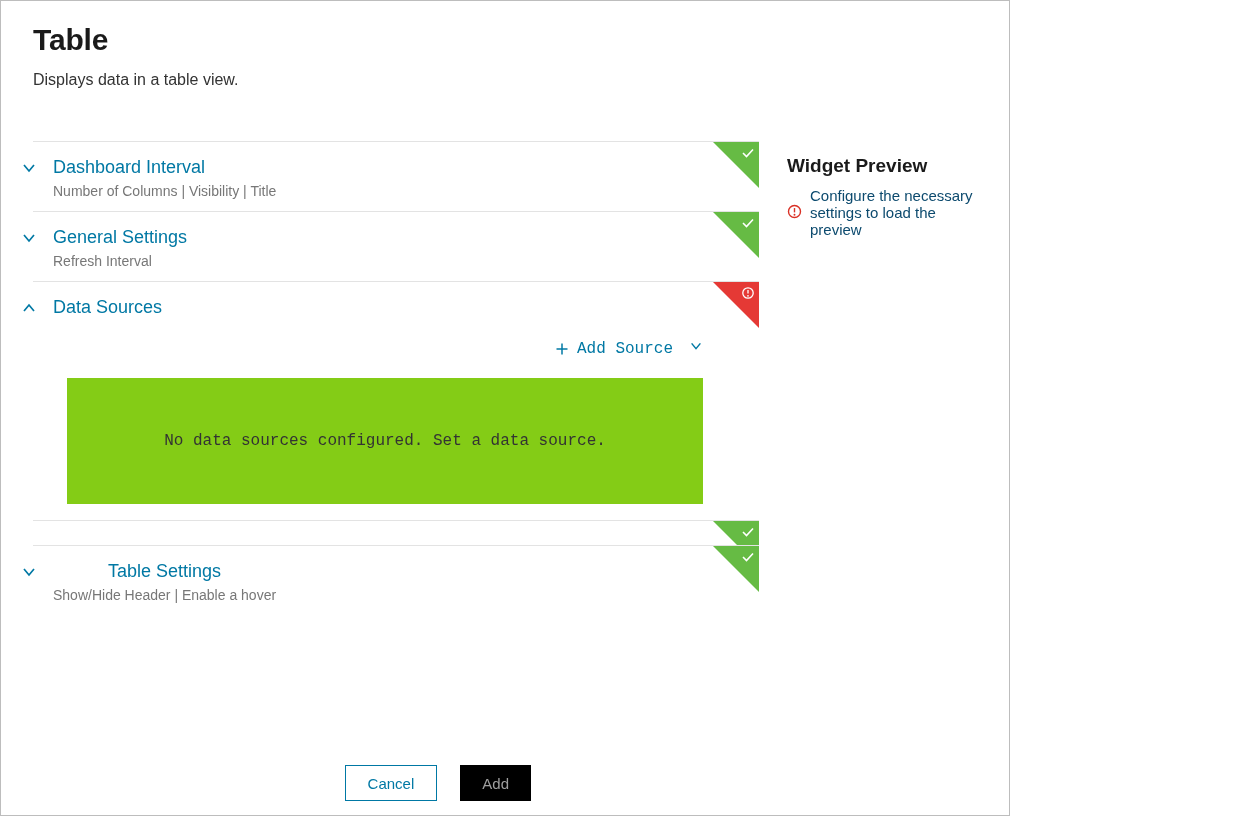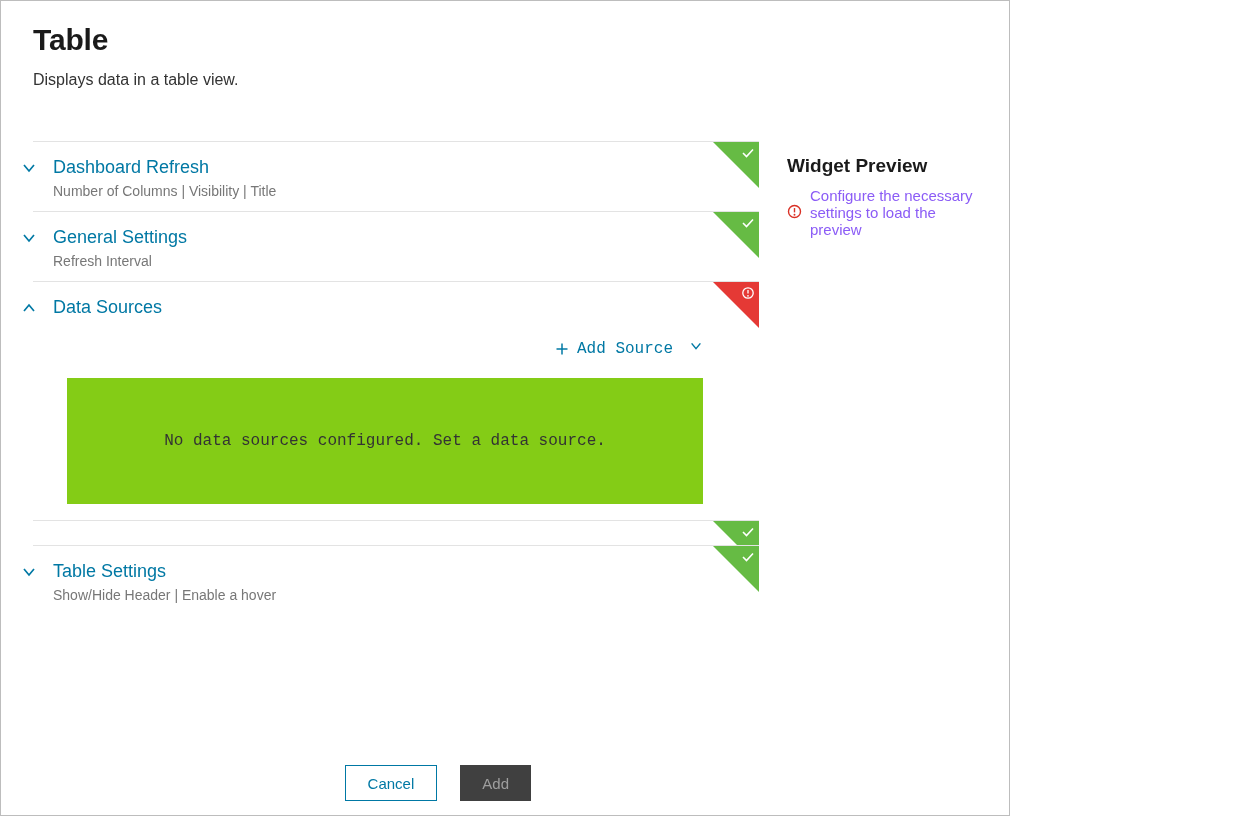--- a/index.html
+++ b/index.html
@@ -114,21 +114,21 @@
   .preview-title {
     font-size: 19px;
     font-weight: 700;
     color: #1a1a1a;
     margin: 0 0 10px 0;
   }
   .preview-warning {
     display: flex;
     align-items: center;
     gap: 8px;
-    color: #8b5cf6;
+    color: #0c4a6e;
     font-size: 15px;
   }
   .preview-warning svg { flex-shrink: 0; }
   .footer {
     position: absolute;
     bottom: 14px;
     right: 478px;
     display: flex;
     gap: 23px;
   }
@@ -138,21 +138,21 @@
     font-size: 15px;
     border: none;
     cursor: pointer;
   }
   .btn-cancel {
     background: #fff;
     border: 1px solid #0078a4;
     color: #0078a4;
   }
   .btn-add {
-    background: #404040;
+    background: #000000;
     color: #9e9e9e;
     cursor: default;
   }
   .divider-after { border-bottom: 1px solid #e3e3e3; }
 </style>
 </head>
 <body>
 
 <div class="window">
   <div class="content">
@@ -162,21 +162,21 @@
       <p class="page-description">Displays data in a table view.</p>
 
       <div class="section">
         <div class="section-header">
           <span class="chevron">
             <svg width="16" height="16" viewBox="0 0 16 16">
                 <path d="M3 5 L8 11 L13 5" fill="none" stroke="#0078a4" stroke-width="1.7"></path>
               </svg>
           </span>
           <div class="section-titles">
-            <span class="section-title">Dashboard Refresh</span>
+            <span class="section-title">Dashboard Interval</span>
             <span class="section-subtitle">Number of Columns | Visibility | Title</span>
           </div>
         </div>
         <div class="corner-badge ok">
           <span class="badge-icon">
             <svg width="14" height="14" viewBox="0 0 14 14">
                 <path d="M2 7 L5.5 10.5 L12 3.5" fill="none" stroke="#fff" stroke-width="1.6"></path>
               </svg>
           </span>
         </div>
@@ -247,21 +247,21 @@
       <div class="section">
         <div class="corner-badge ok">
           <span class="badge-icon">
             <svg width="14" height="14" viewBox="0 0 14 14">
                 <path d="M2 7 L5.5 10.5 L12 3.5" fill="none" stroke="#fff" stroke-width="1.6"></path>
               </svg>
           </span>
         </div>
       </div>
 
-      <div class="section divider-after" style="border-bottom:none;">
+      <div class="section divider-after" style="border-bottom:none;text-align:center;">
         <div class="section-header">
           <span class="chevron">
             <svg width="16" height="16" viewBox="0 0 16 16">
                 <path d="M3 5 L8 11 L13 5" fill="none" stroke="#0078a4" stroke-width="1.7"></path>
               </svg>
           </span>
           <div class="section-titles">
             <span class="section-title">Table Settings</span>
             <span class="section-subtitle">Show/Hide Header | Enable a hover</span>
           </div>

